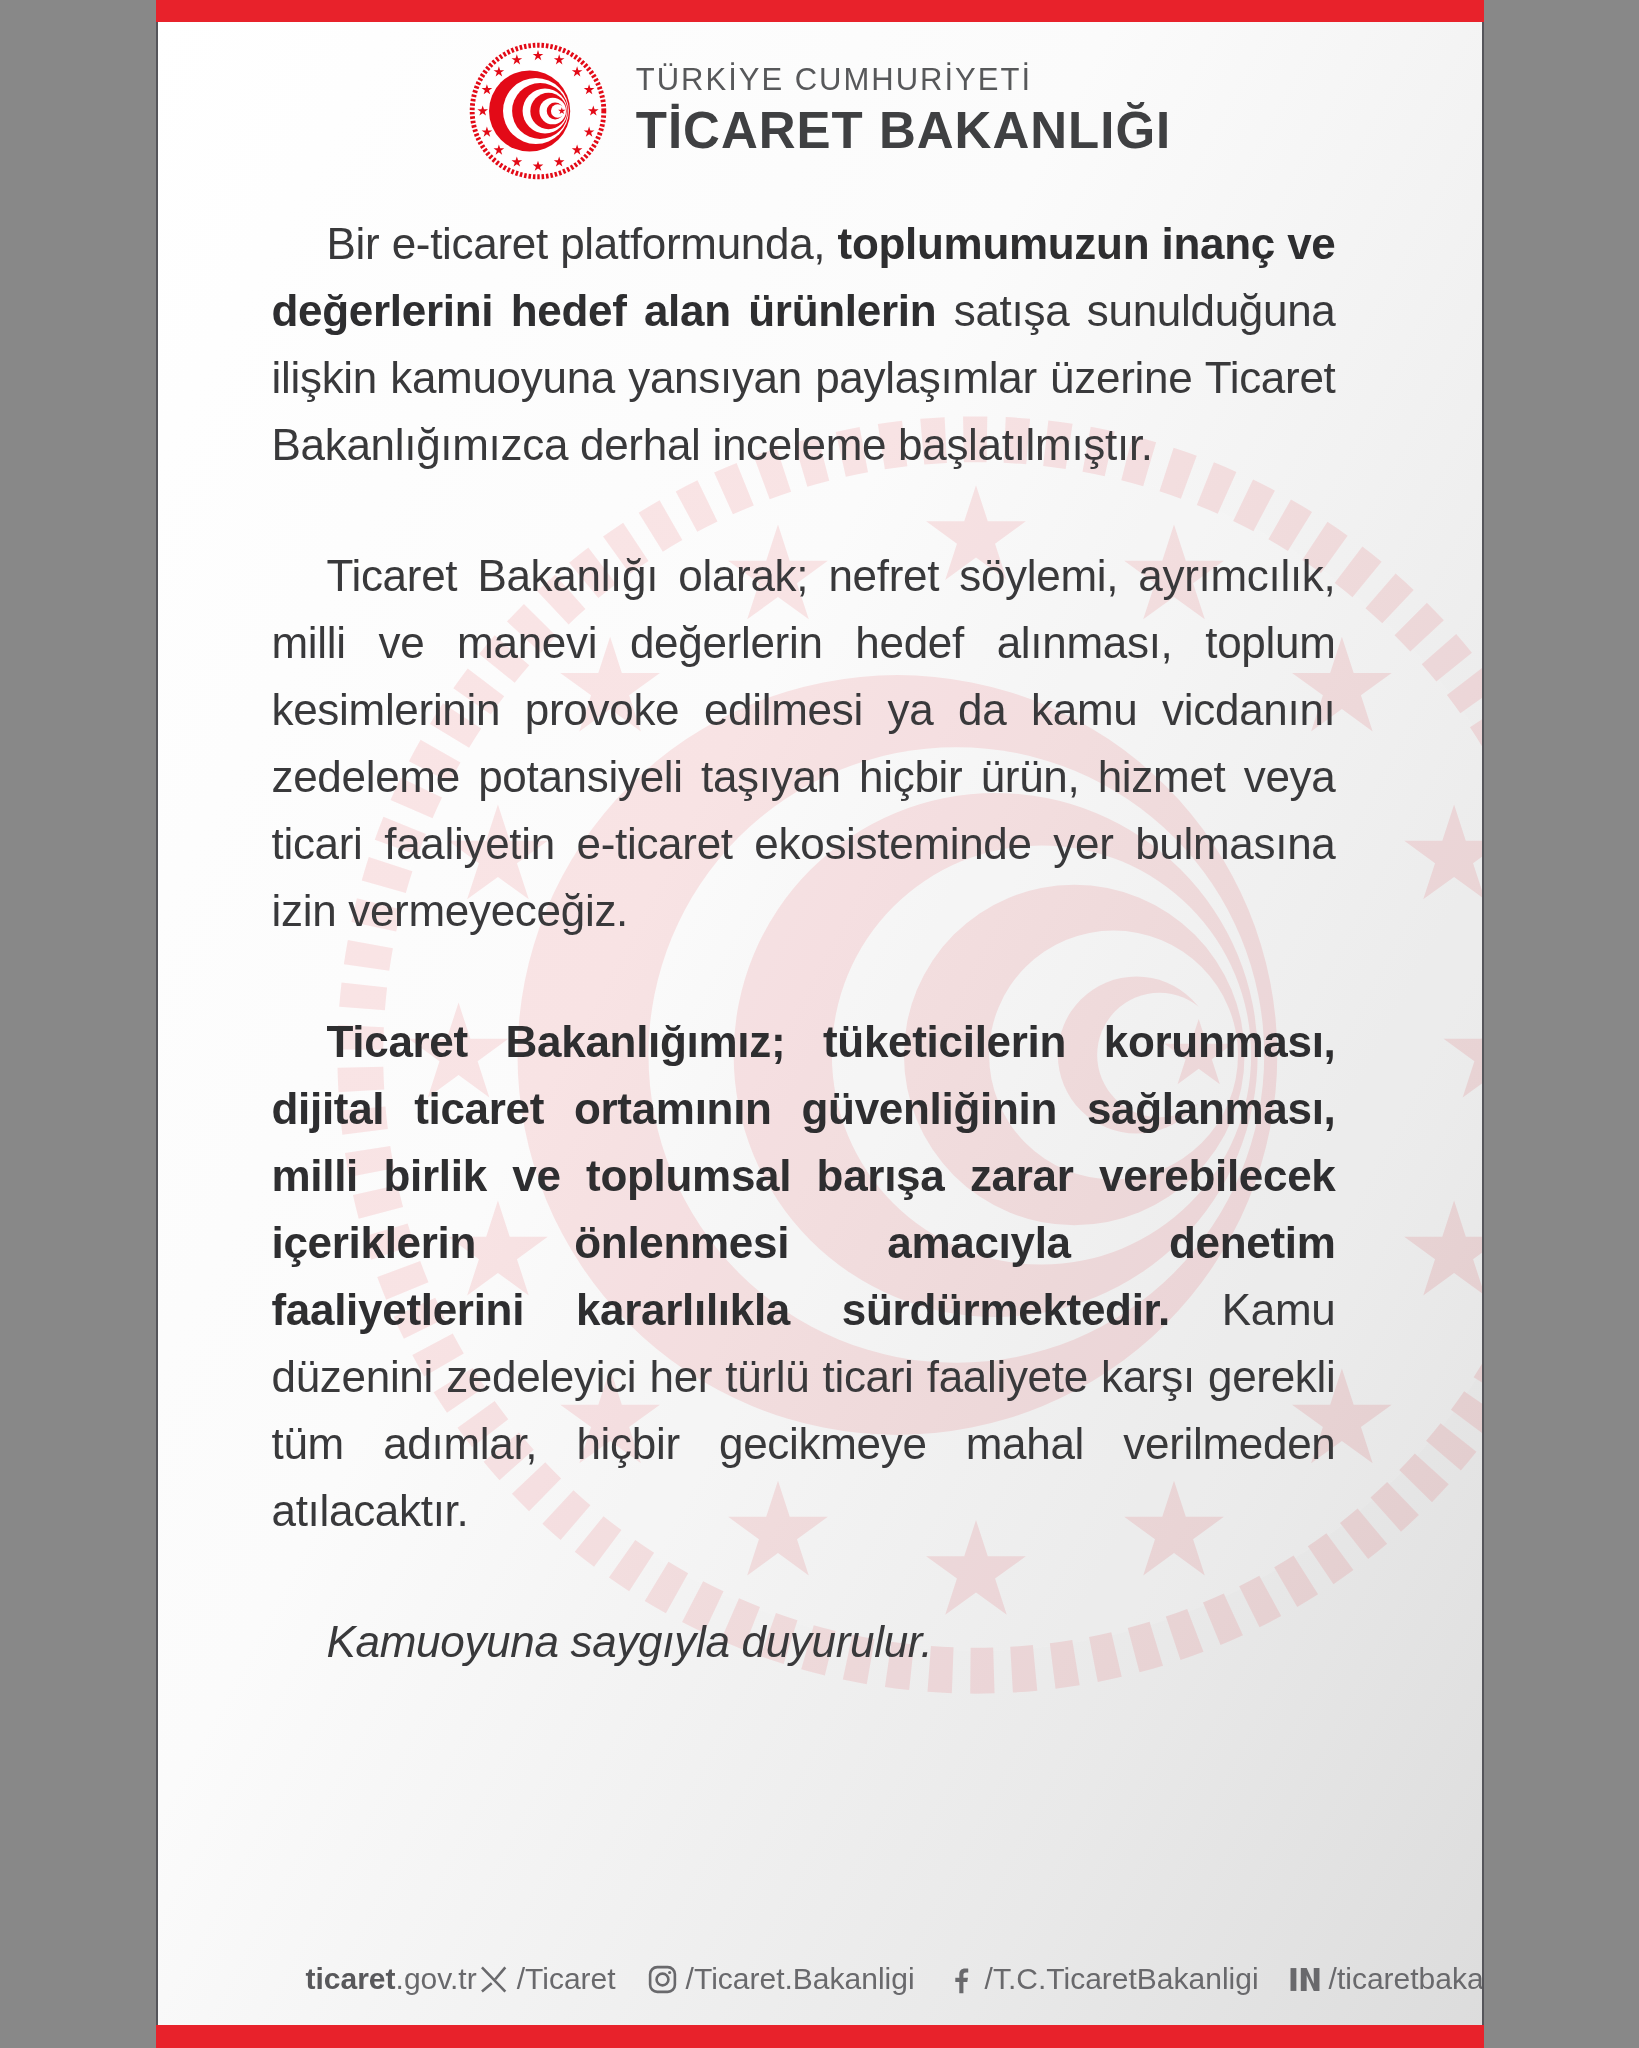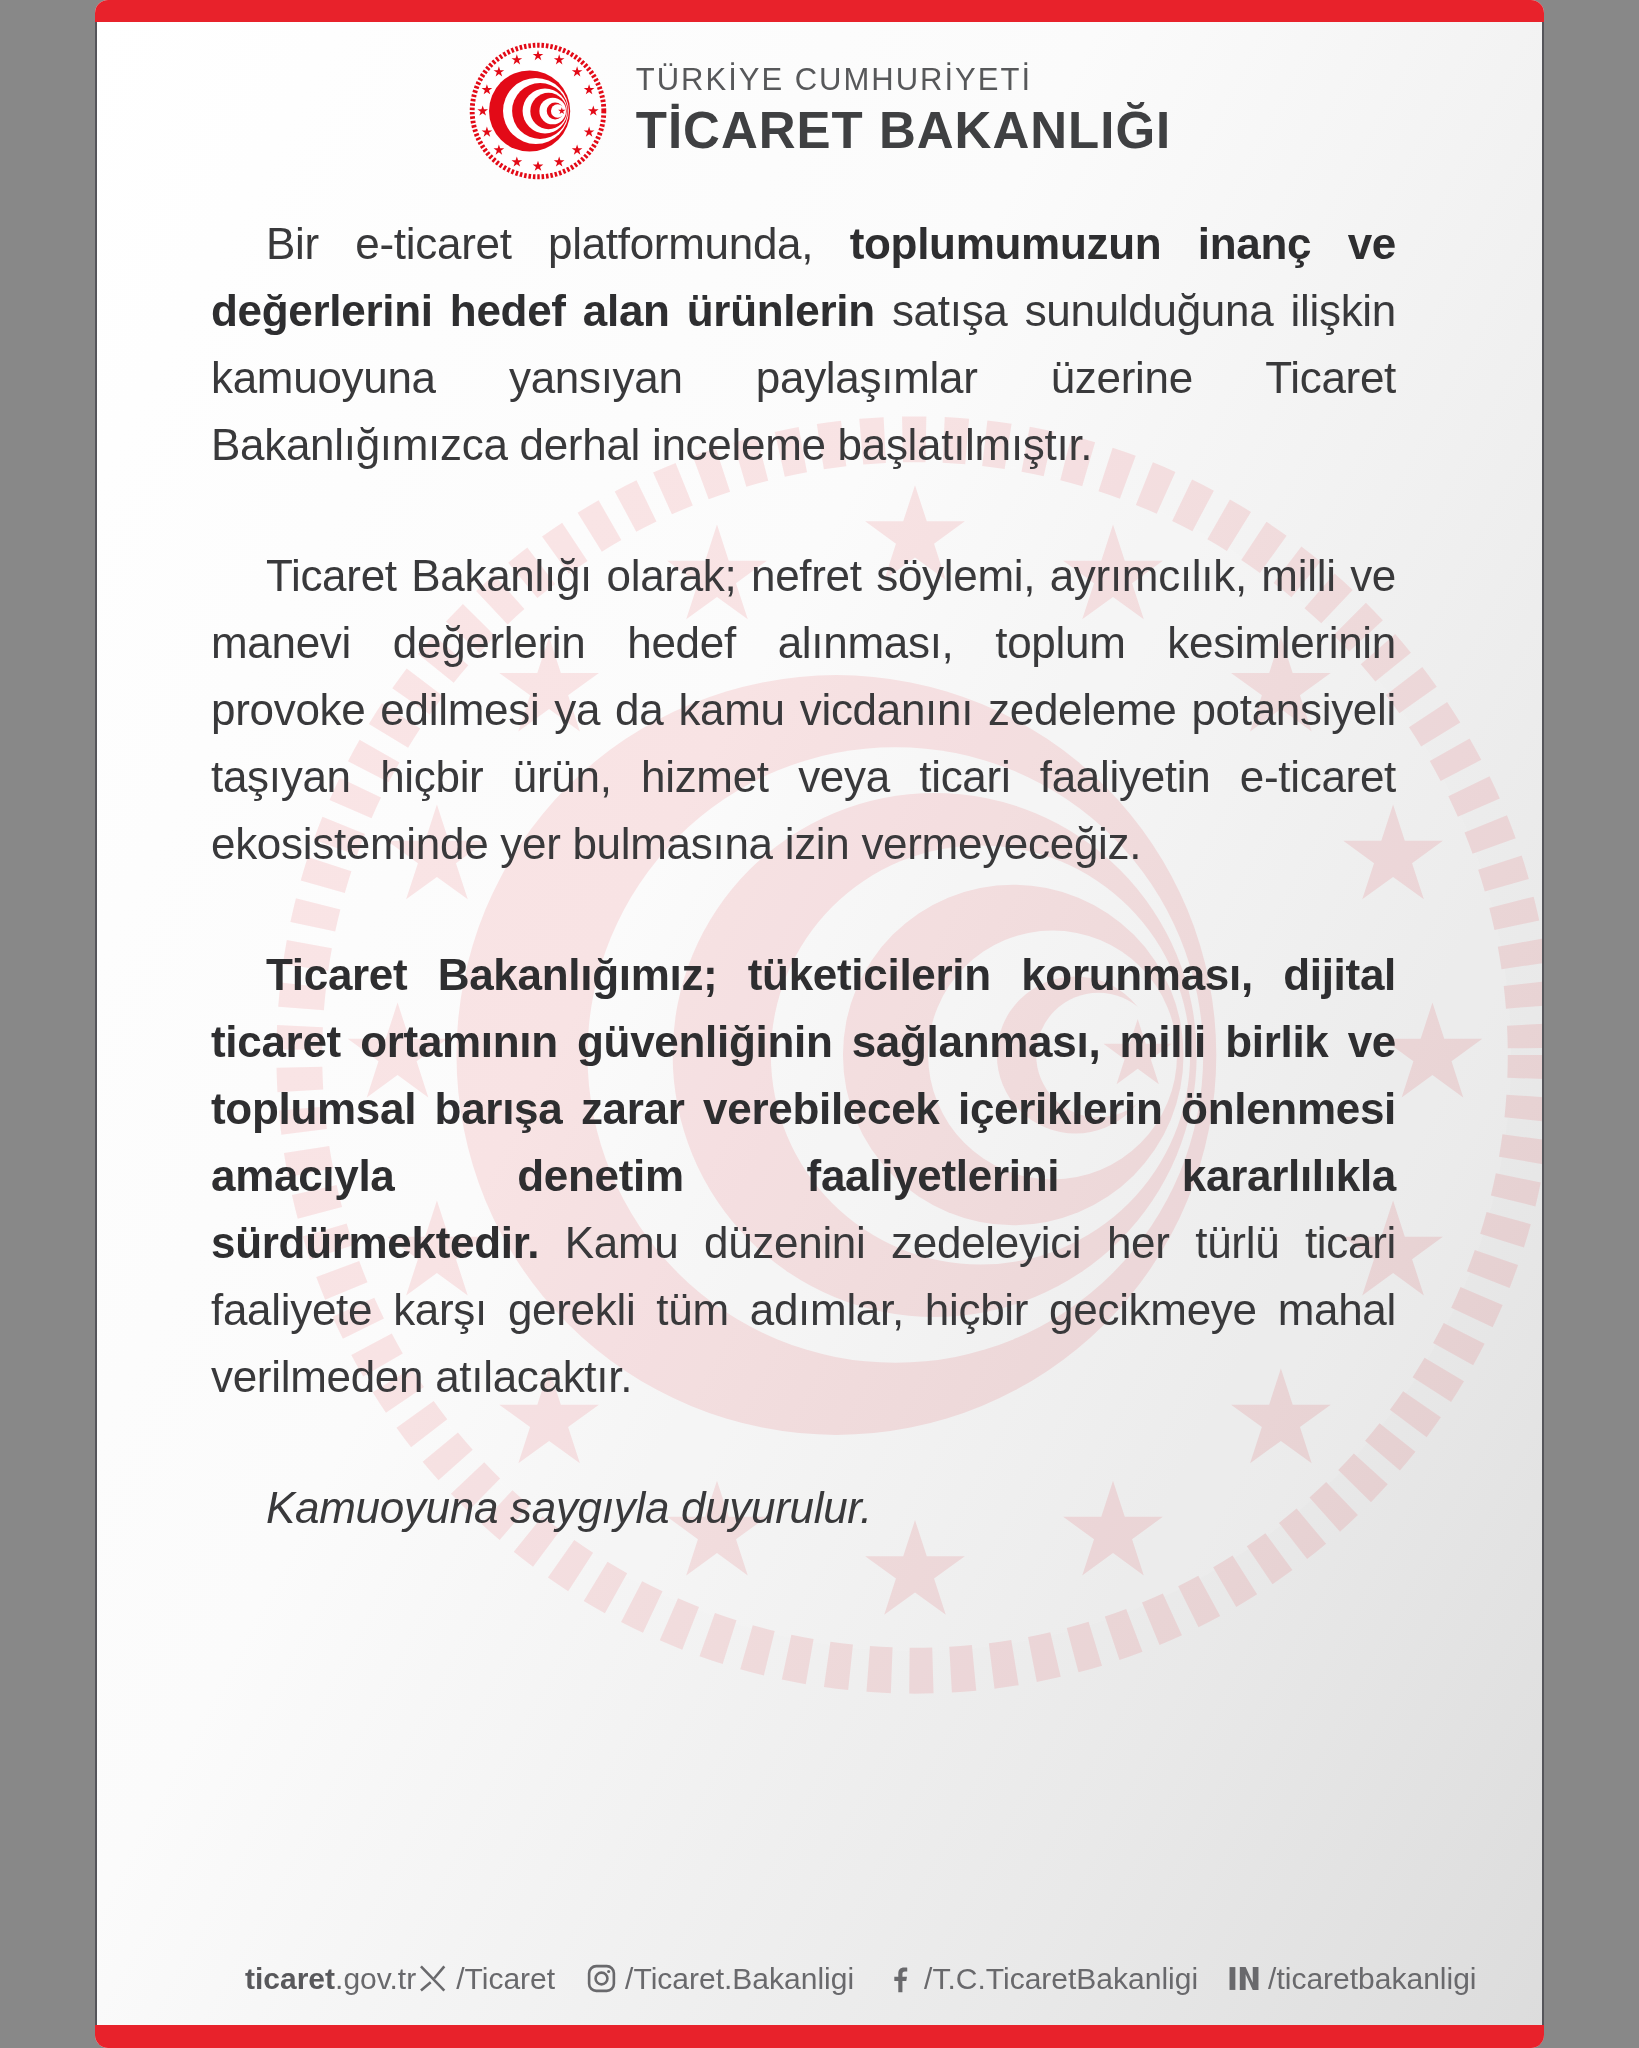--- a/index.html
+++ b/index.html
@@ -1,23 +1,22 @@
 <!DOCTYPE html>
 <html><head>
 <meta charset="utf-8">
 <style>
   html,body{margin:0;padding:0;background:#888;}
   .page{
     position:relative;
-    width:1449px;height:2048px;
+    width:1328px;height:2048px;
     margin:0 auto;
     background:linear-gradient(118deg,#ffffff 0%,#fbfbfb 40%,#e9e9e9 78%,#dcdcdc 100%);
     overflow:hidden;
     font-family:"Liberation Sans", sans-serif;
-    border-radius:13px;
   }
   .top-bar{position:absolute;top:0;left:0;right:0;height:22px;background:#e8222b;z-index:3;}
   .bottom-bar{position:absolute;bottom:0;left:0;right:0;height:23px;background:#e8222b;z-index:3;}
   .edge{position:absolute;top:22px;bottom:23px;width:2px;background:#55555a;z-index:3;}
   .edge.left{left:0;}
   .edge.right{right:0;}
 
   .watermark{
     position:absolute;left:165px;top:400px;width:1310px;height:1310px;
     color:#e30a17;opacity:0.095;z-index:0;pointer-events:none;
@@ -56,21 +55,21 @@
   .body-text p.closing{margin-bottom:0;text-align:left;font-style:italic;}
 
   .footer{
     position:absolute;left:150px;right:150px;bottom:52px;z-index:2;
     display:flex;justify-content:space-between;align-items:center;
     color:#69696c;font-size:30px;
   }
   .website{white-space:nowrap;color:#69696c;}
   .website .wb{font-weight:700;color:#58585b;}
   .socials{display:flex;align-items:center;gap:30px;}
-  .social-item{display:flex;align-items:flex-start;gap:7px;white-space:nowrap;}
+  .social-item{display:flex;align-items:center;gap:7px;white-space:nowrap;}
   .social-item .icon{width:33px;height:33px;display:inline-flex;color:#69696c;}
   .social-item .icon svg{width:100%;height:100%;}
 </style>
 </head>
 <body>
 
 <div class="page">
 
   <div class="top-bar"></div>
   <div class="edge left"></div>

